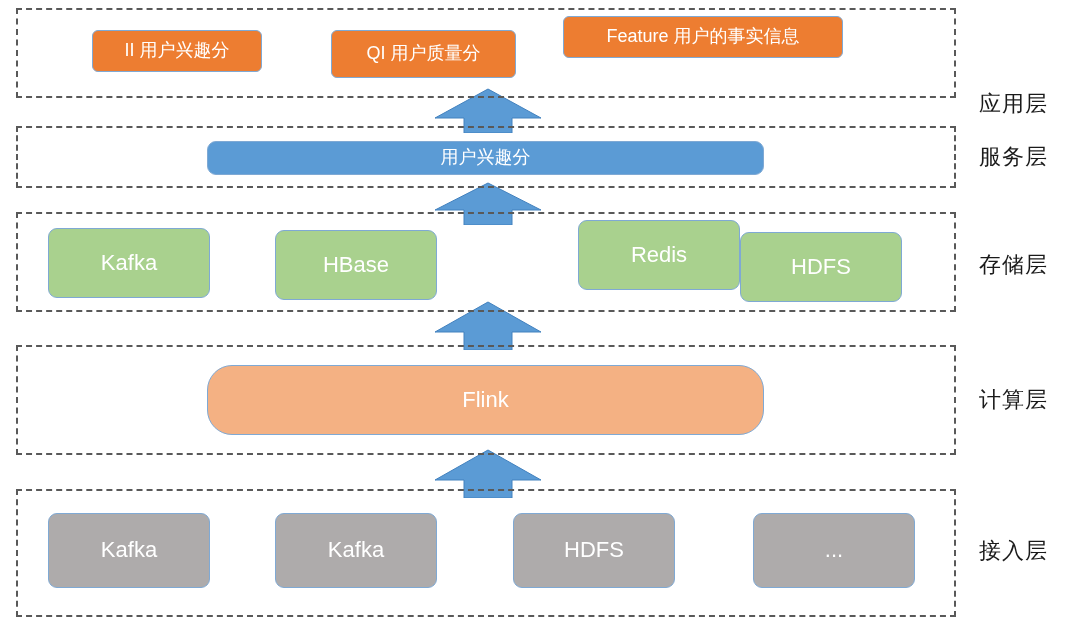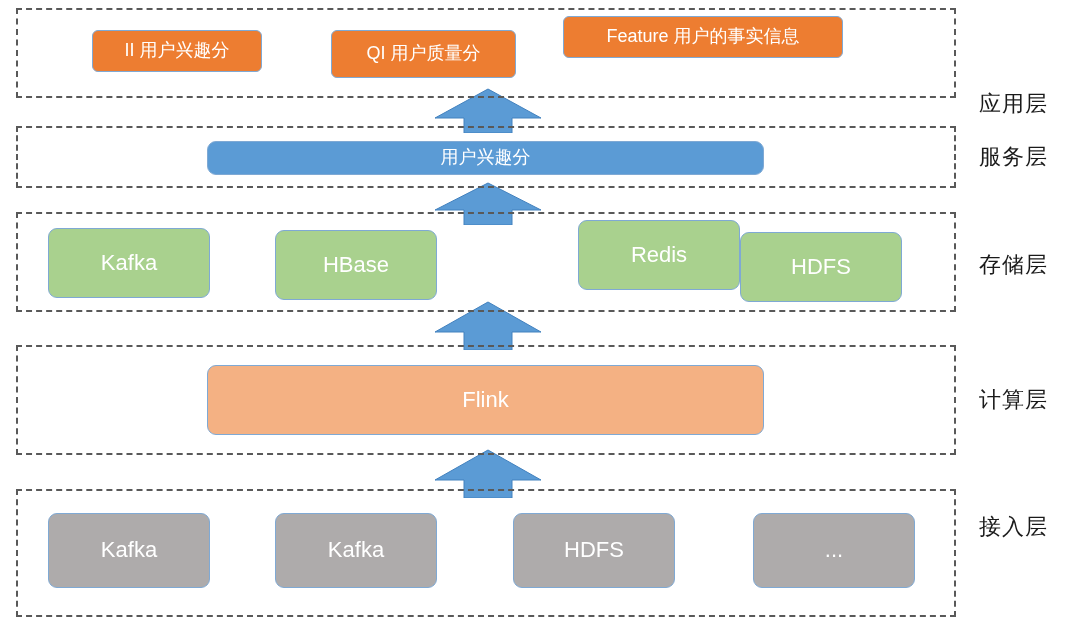--- a/index.html
+++ b/index.html
@@ -141,21 +141,21 @@
   <div class="node green" style="left:740px; top:232px; width:162px; height:70px;">
     <span>HDFS</span>
   </div>
 
   <div class="layer-label" style="left:979px; top:254px;">
     <span>存储层</span>
   </div>
 
   <div class="layer-box" style="left:16px; top:345px; width:940px; height:110px;"></div>
 
-  <div class="node lorange" style="left:207px; top:365px; width:557px; height:70px;">
+  <div class="node lorange" style="left:207px; top:365px; width:557px; height:70px;border-radius:25px;">
     <span>Flink</span>
   </div>
 
   <div class="layer-label" style="left:979px; top:389px;">
     <span>计算层</span>
   </div>
 
   <div class="layer-box" style="left:16px; top:489px; width:940px; height:128px;"></div>
 
   <div class="node gray" style="left:48px; top:513px; width:162px; height:75px;">
@@ -164,17 +164,17 @@
   <div class="node gray" style="left:275px; top:513px; width:162px; height:75px;">
     <span>Kafka</span>
   </div>
   <div class="node gray" style="left:513px; top:513px; width:162px; height:75px;">
     <span>HDFS</span>
   </div>
   <div class="node gray" style="left:753px; top:513px; width:162px; height:75px;">
     <span>...</span>
   </div>
 
-  <div class="layer-label" style="left:979px; top:516px;">
+  <div class="layer-label" style="left:979px; top:540px;">
     <span>接入层</span>
   </div>
 
 </div>
 
 </body></html>

